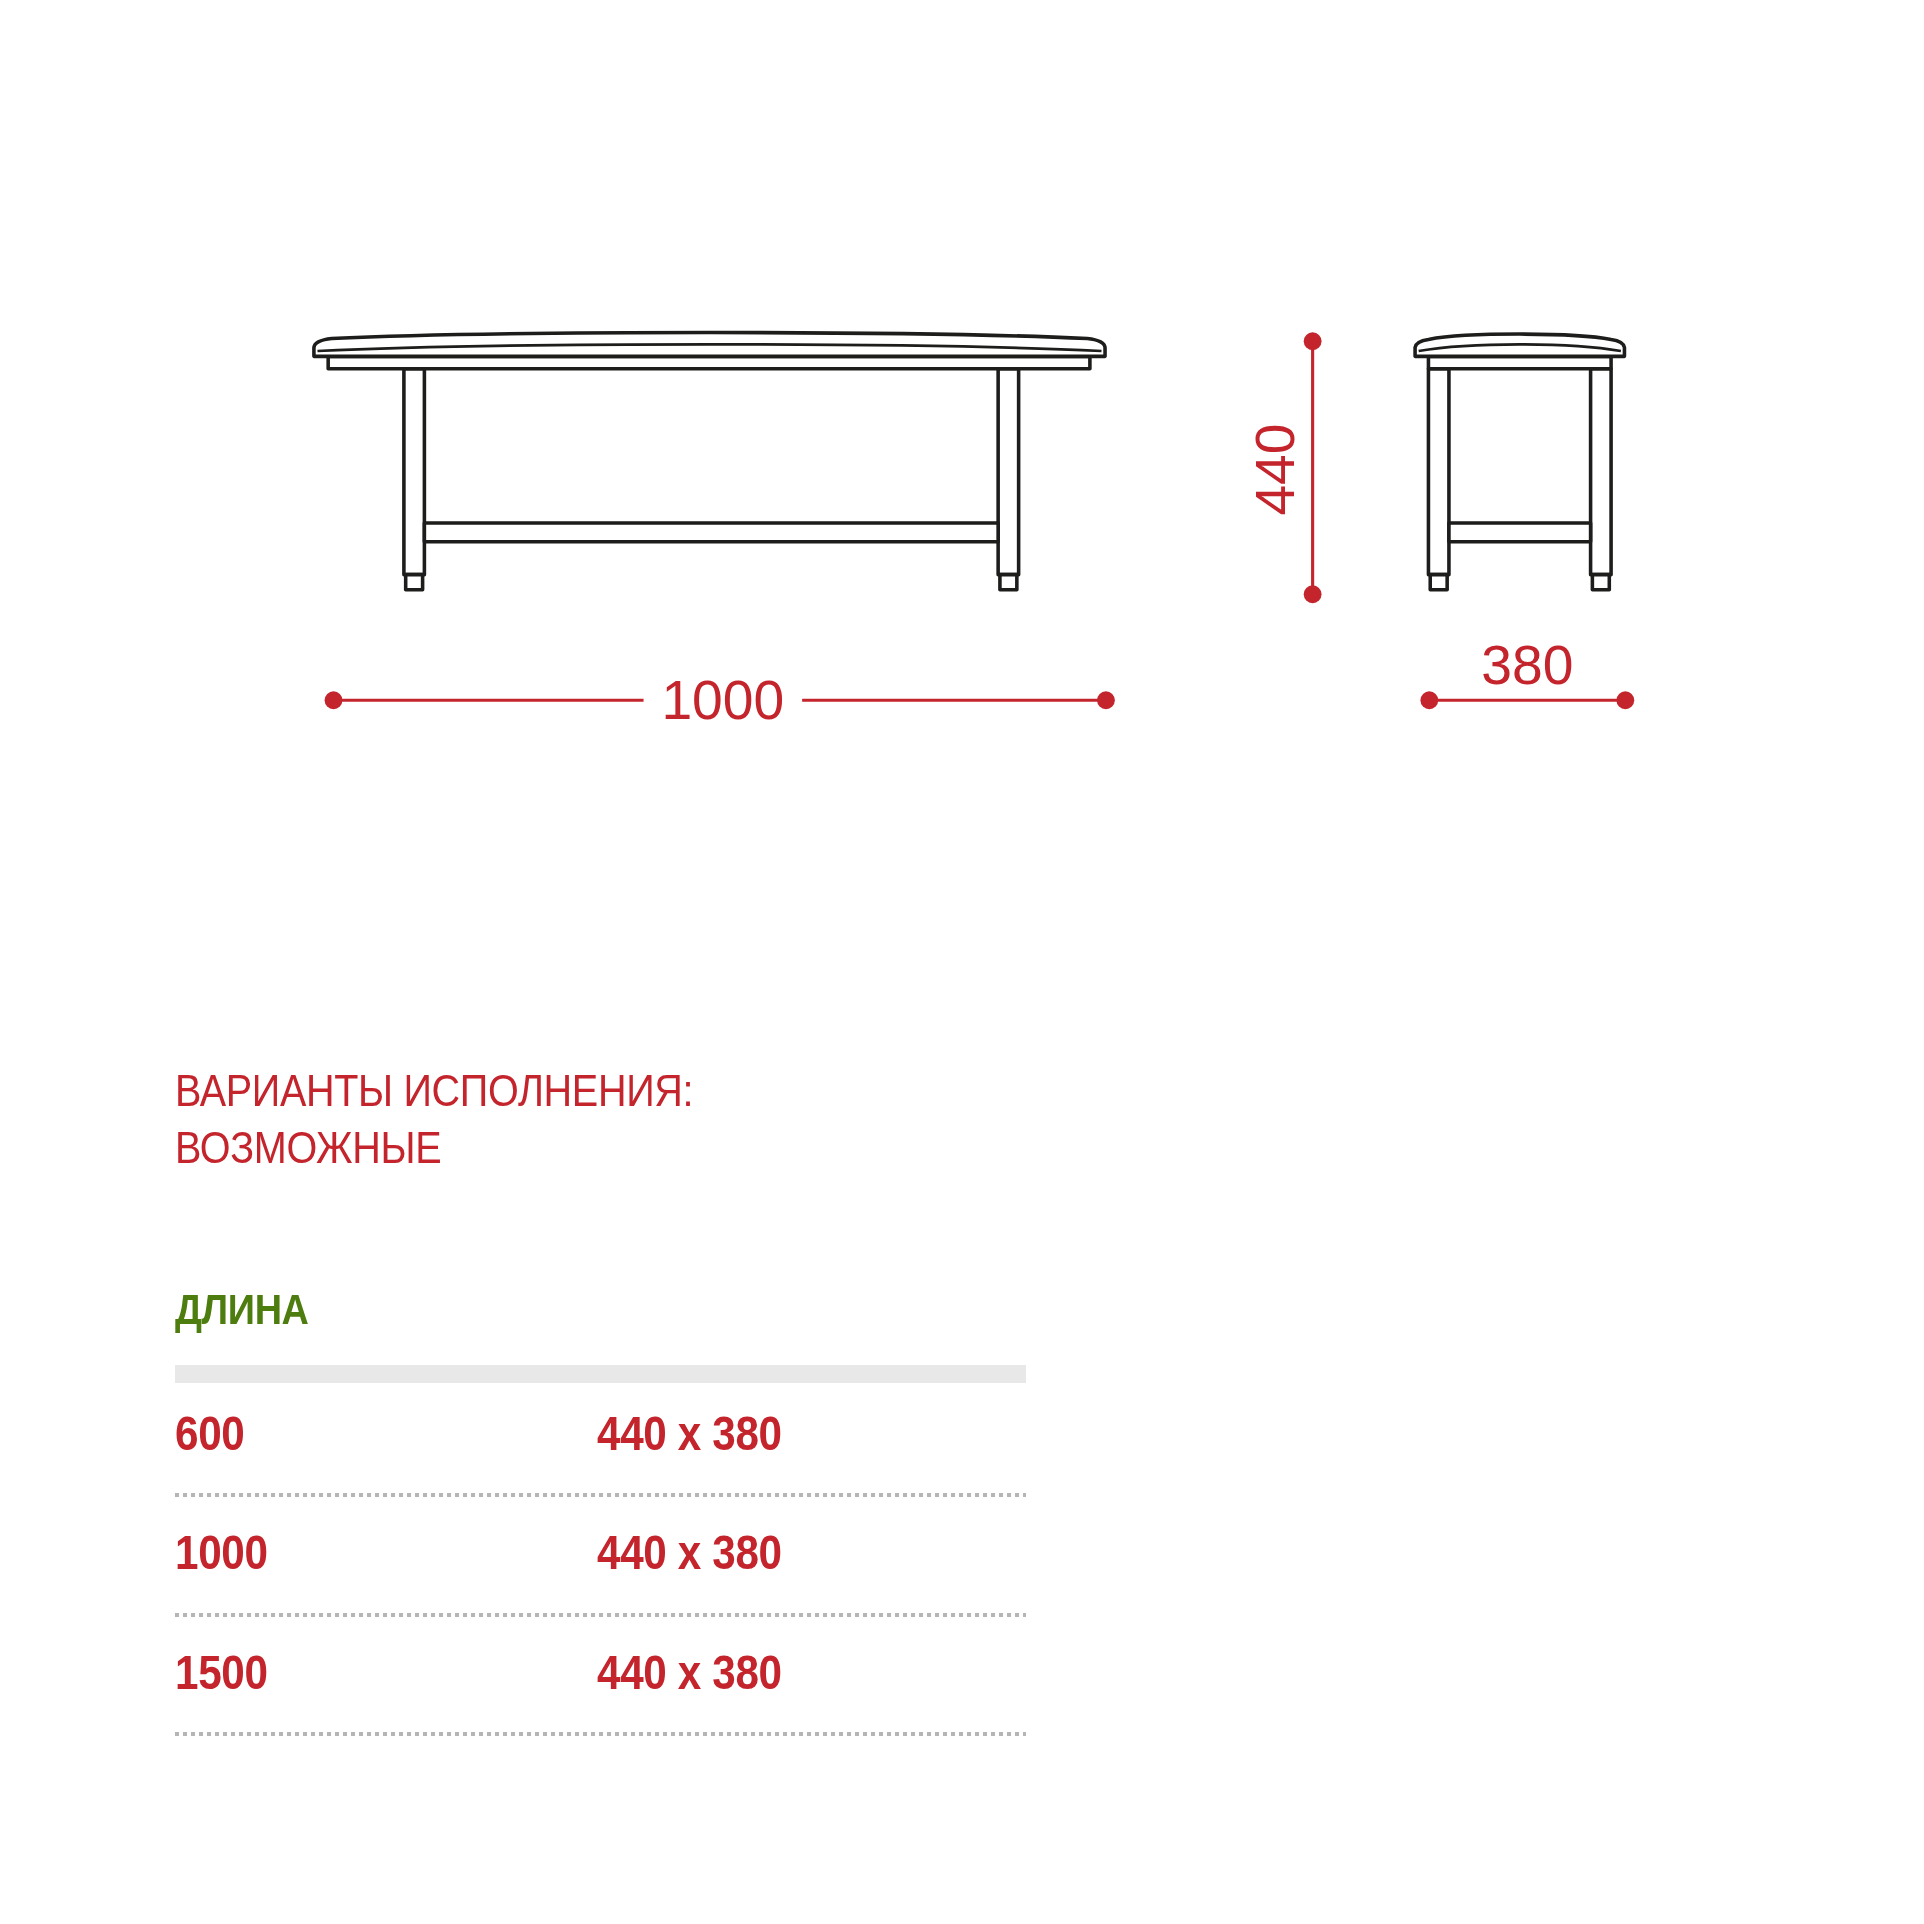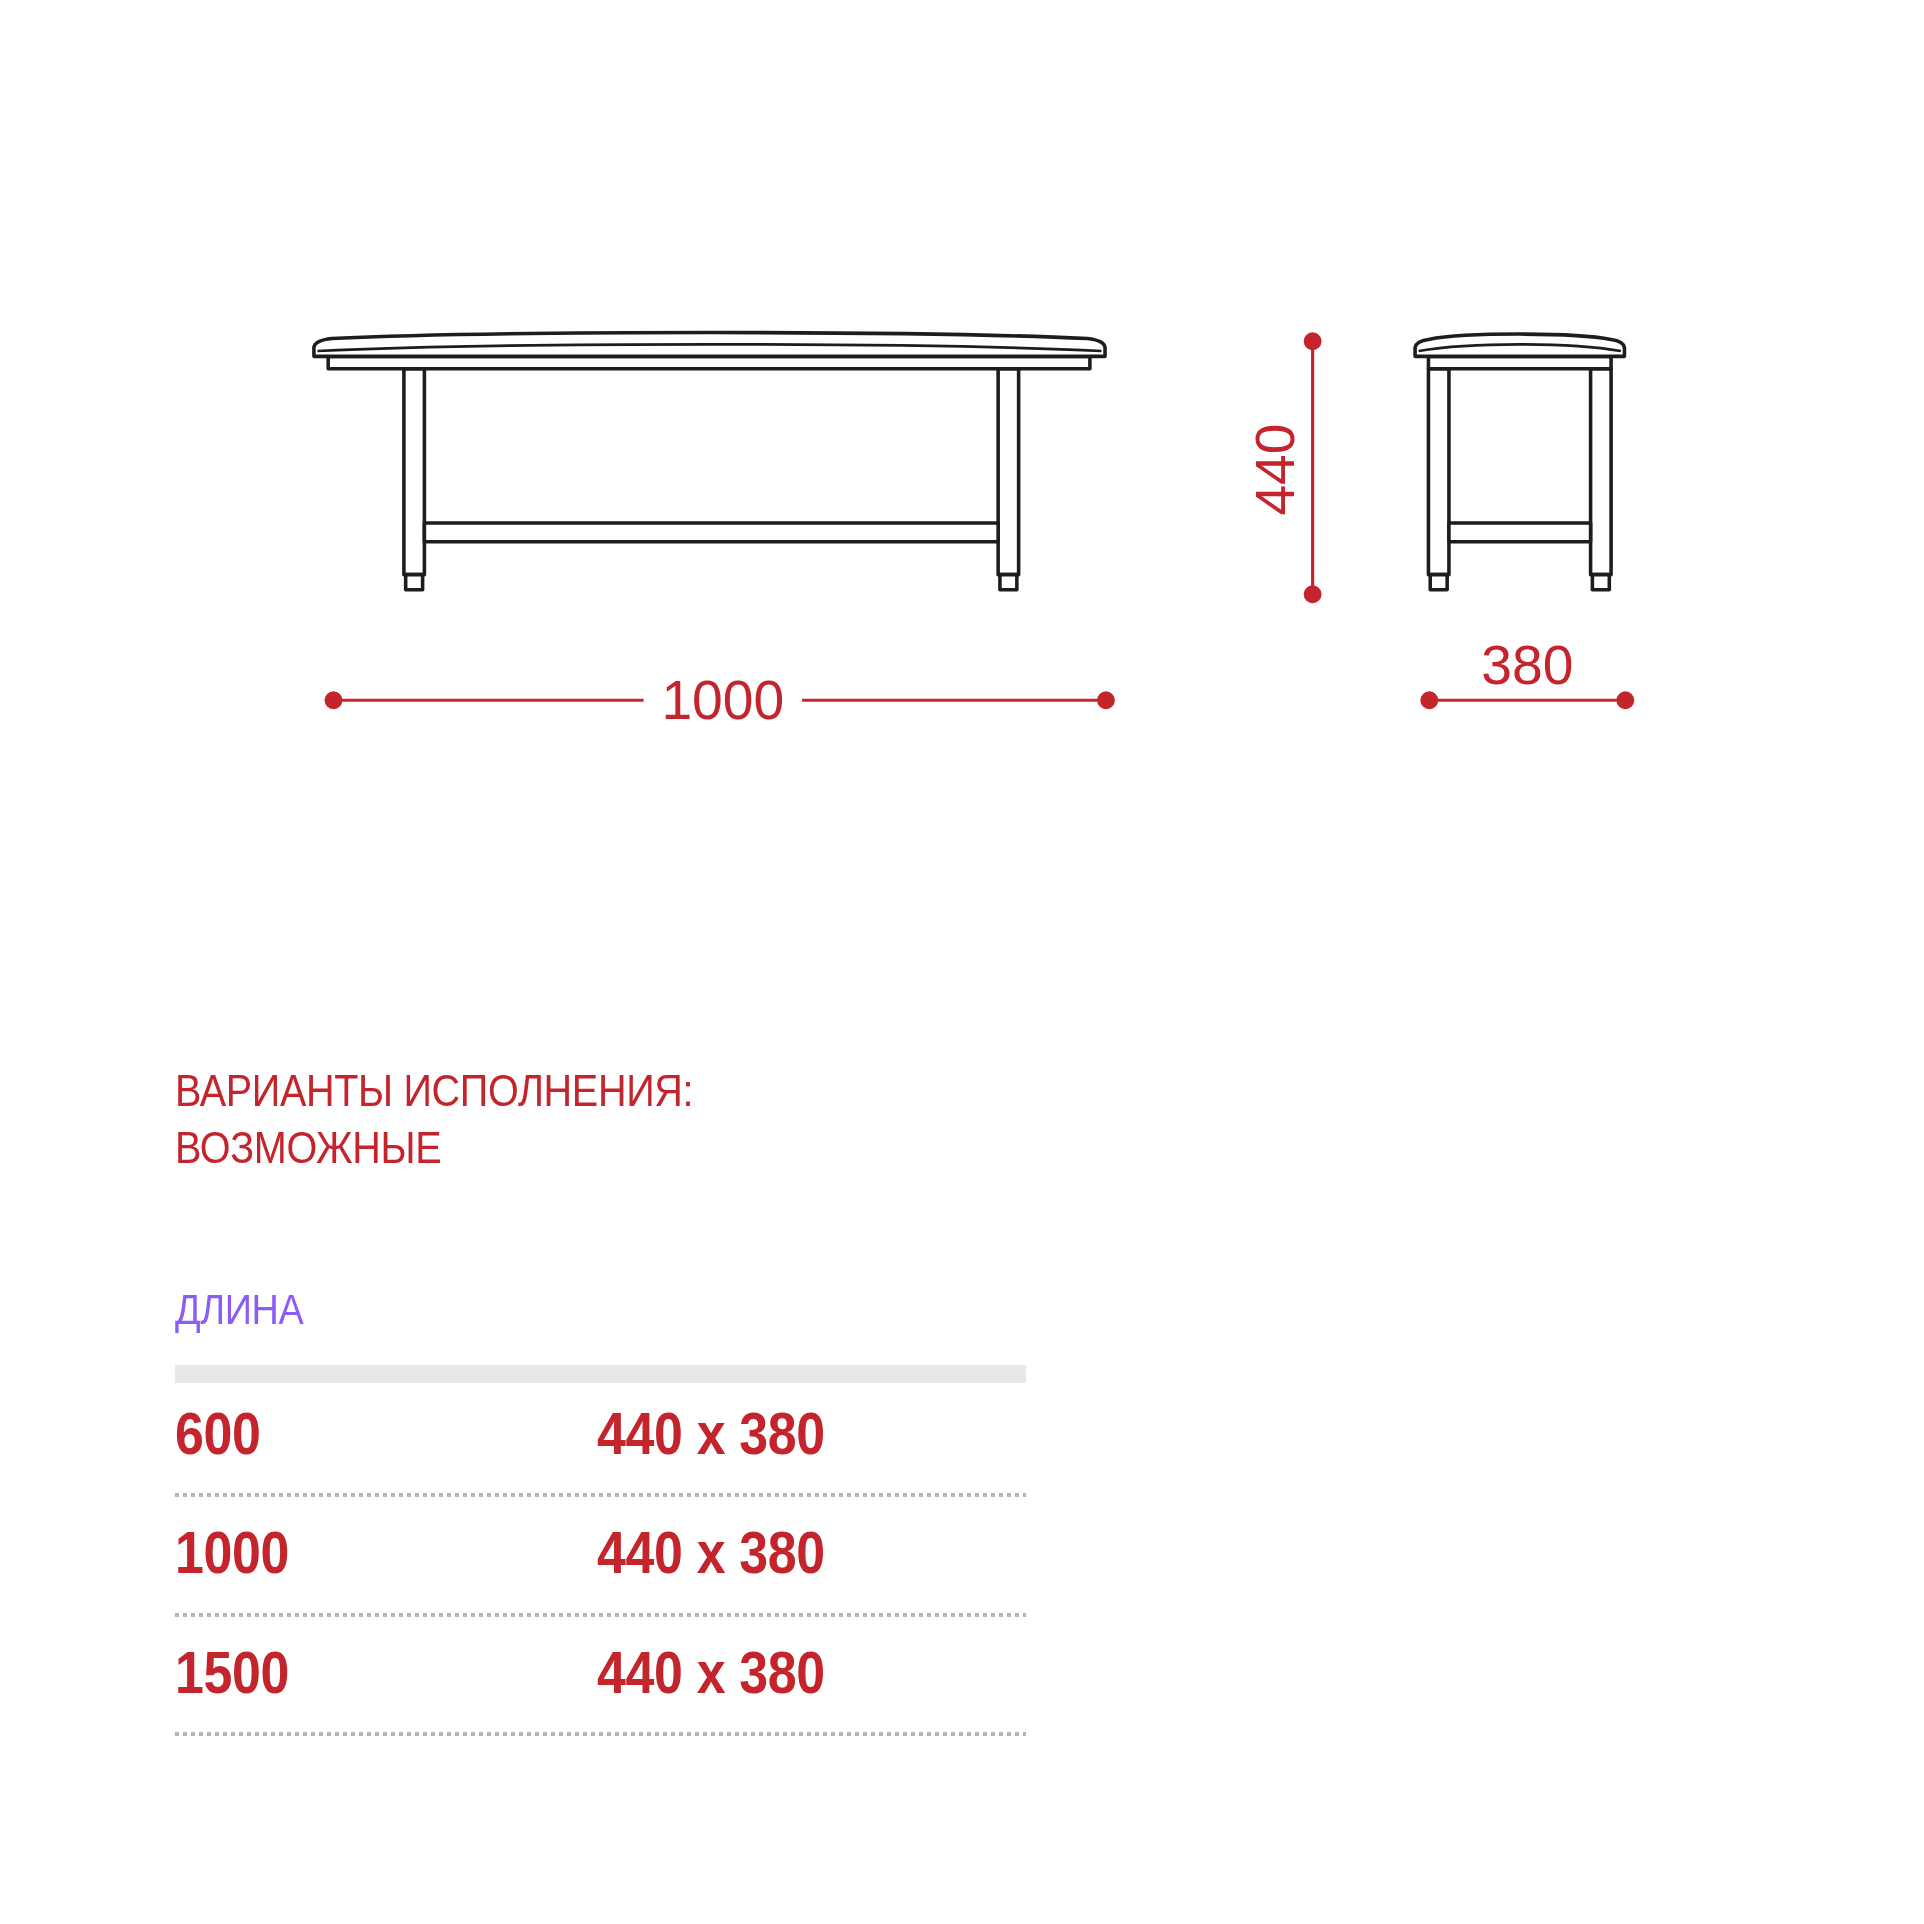--- a/index.html
+++ b/index.html
@@ -27,37 +27,37 @@
   .variants-title {
     left: 175px; top: 1062px;
     color: #c4242c;
     font-size: 45px;
     line-height: 57px;
     font-weight: 500;
   }
 
   .col-header {
     top: 1286px;
-    color: #8b5cf6;
+    color: #4d7c0f;
     font-size: 43px;
     line-height: 46px;
-    font-weight: 400;
+    font-weight: 700;
   }
   .col1 { left: 175px; }
   .col2 { left: 597px; }
 
   .header-bar {
     left: 175px; top: 1365px;
     width: 851px; height: 18px;
     background: #e8e8e8;
   }
 
   .row-cell {
     color: #c4242c;
-    font-size: 59px;
+    font-size: 48px;
     line-height: 52px;
   }
   .row-cell.len { font-weight: 700; }
   .row-cell.size { font-weight: 700; }
   .r1 { top: 1408px; }
   .r2 { top: 1527px; }
   .r3 { top: 1647px; }
 
   .dotted-divider {
     left: 175px;

